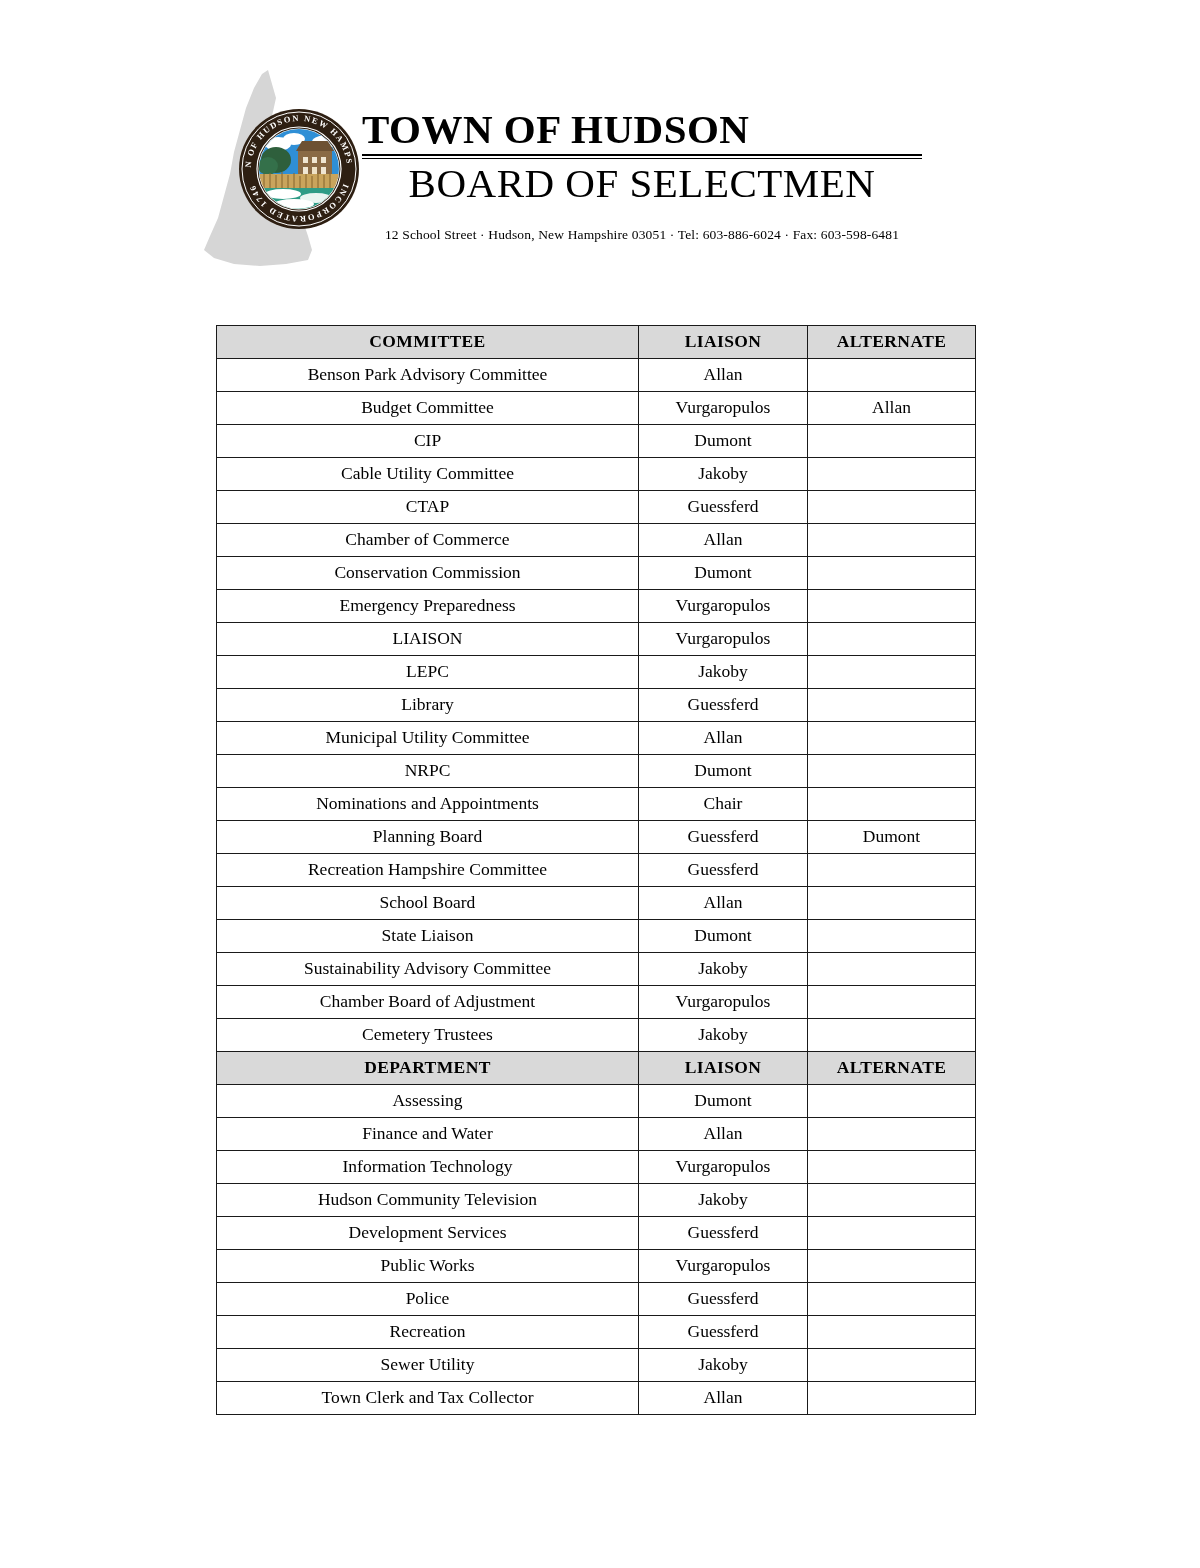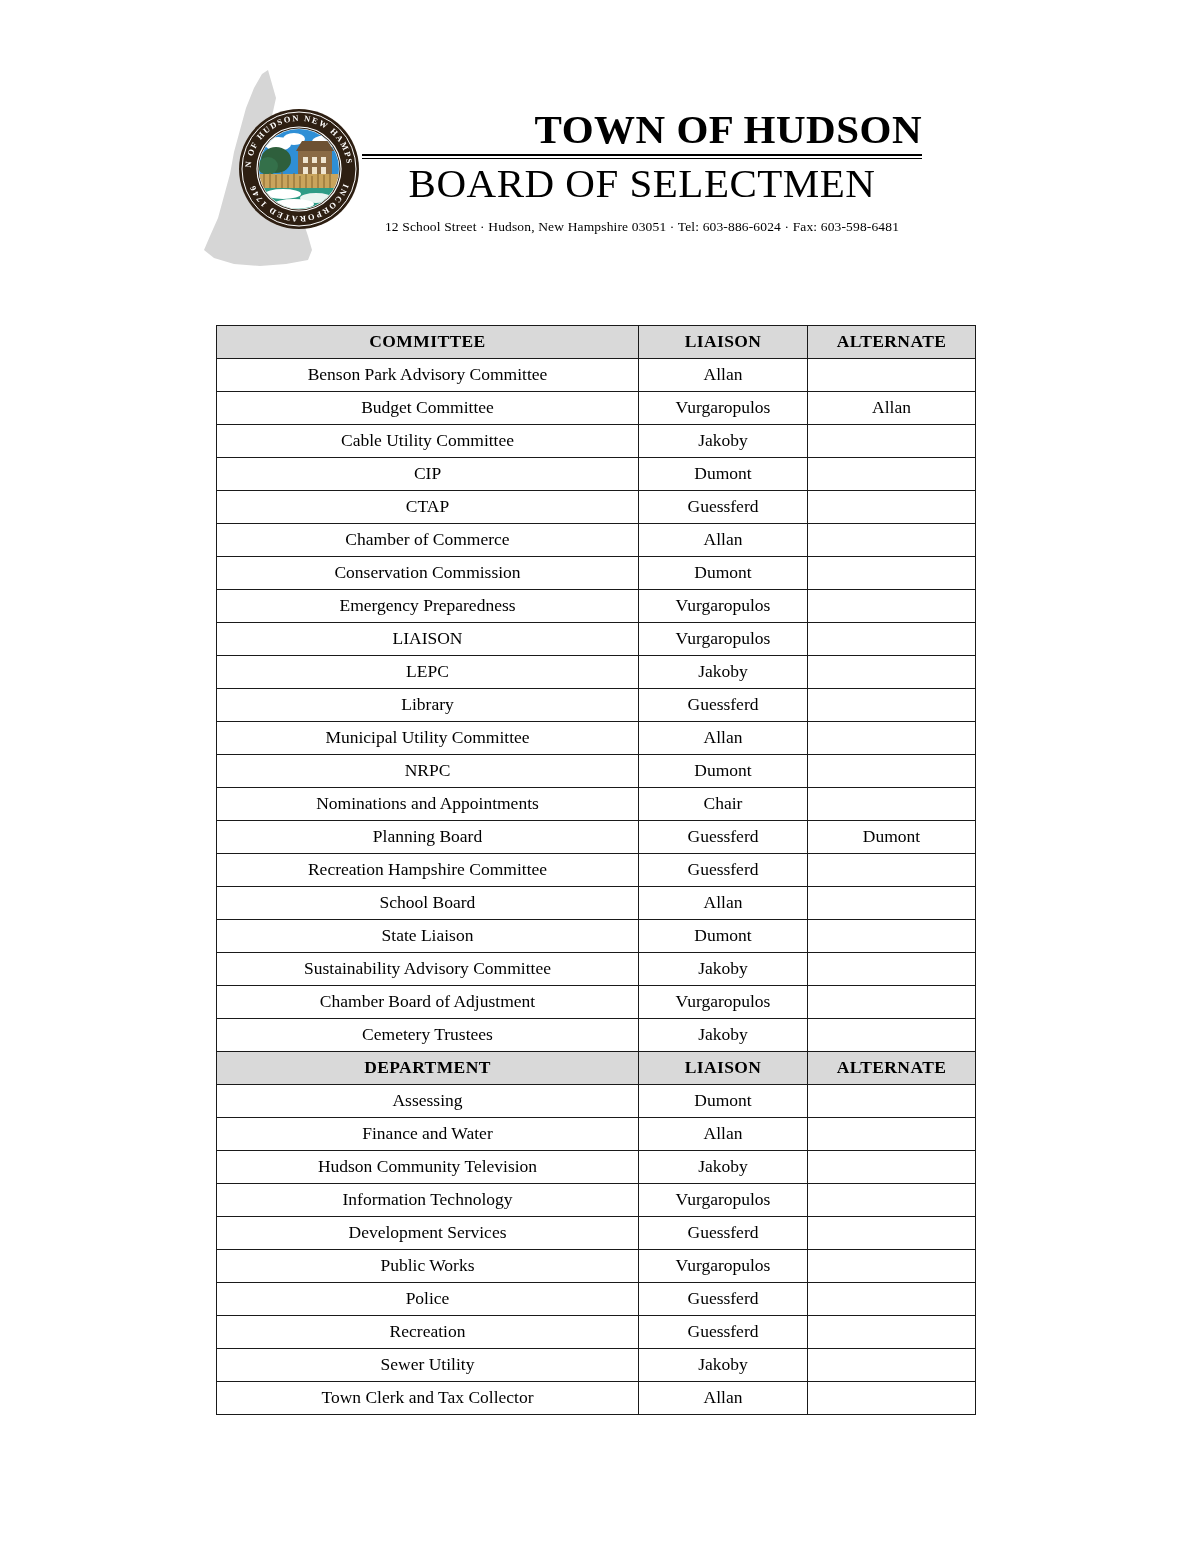--- a/index.html
+++ b/index.html
@@ -51,21 +51,21 @@
   .title-block {
     position: absolute;
     left: 362px;
     top: 108px;
     width: 560px;
   }
   .title-line1 {
     font-size: 41px;
     font-weight: bold;
     letter-spacing: 0.5px;
-    text-align: right;
+    text-align: left;
     line-height: 1.06;
     white-space: nowrap;
   }
   .title-rule {
     margin: 3px 0 1px 0;
     height: 6px;
     position: relative;
   }
   .title-rule:before,
   .title-rule:after {
@@ -81,21 +81,21 @@
 
   .title-line2 {
     font-size: 41px;
     font-weight: normal;
     letter-spacing: 0.5px;
     text-align: center;
     line-height: 1.12;
     white-space: nowrap;
   }
   .address-line {
-    margin-top: 12px;
+    margin-top: 20px;
     font-size: 13.5px;
     text-align: center;
     letter-spacing: 0.15px;
     white-space: nowrap;
   }
 
   
   .assignments-table {
     position: absolute;
     left: 216px;
@@ -230,27 +230,27 @@
         <td>Benson Park Advisory Committee</td>
         <td>Allan</td>
         <td></td>
       </tr>
       <tr>
         <td>Budget Committee</td>
         <td>Vurgaropulos</td>
         <td>Allan</td>
       </tr>
       <tr>
+        <td>CIP</td>
+        <td>Dumont</td>
+        <td></td>
+      </tr>
+      <tr>
         <td>Cable Utility Committee</td>
         <td>Jakoby</td>
-        <td></td>
-      </tr>
-      <tr>
-        <td>CIP</td>
-        <td>Dumont</td>
         <td></td>
       </tr>
       <tr>
         <td>CTAP</td>
         <td>Guessferd</td>
         <td></td>
       </tr>
       <tr>
         <td>Chamber of Commerce</td>
         <td>Allan</td>
@@ -340,27 +340,27 @@
         <td>Assessing</td>
         <td>Dumont</td>
         <td></td>
       </tr>
       <tr>
         <td>Finance and Water</td>
         <td>Allan</td>
         <td></td>
       </tr>
       <tr>
+        <td>Information Technology</td>
+        <td>Vurgaropulos</td>
+        <td></td>
+      </tr>
+      <tr>
         <td>Hudson Community Television</td>
         <td>Jakoby</td>
-        <td></td>
-      </tr>
-      <tr>
-        <td>Information Technology</td>
-        <td>Vurgaropulos</td>
         <td></td>
       </tr>
       <tr>
         <td>Development Services</td>
         <td>Guessferd</td>
         <td></td>
       </tr>
       <tr>
         <td>Public Works</td>
         <td>Vurgaropulos</td>

